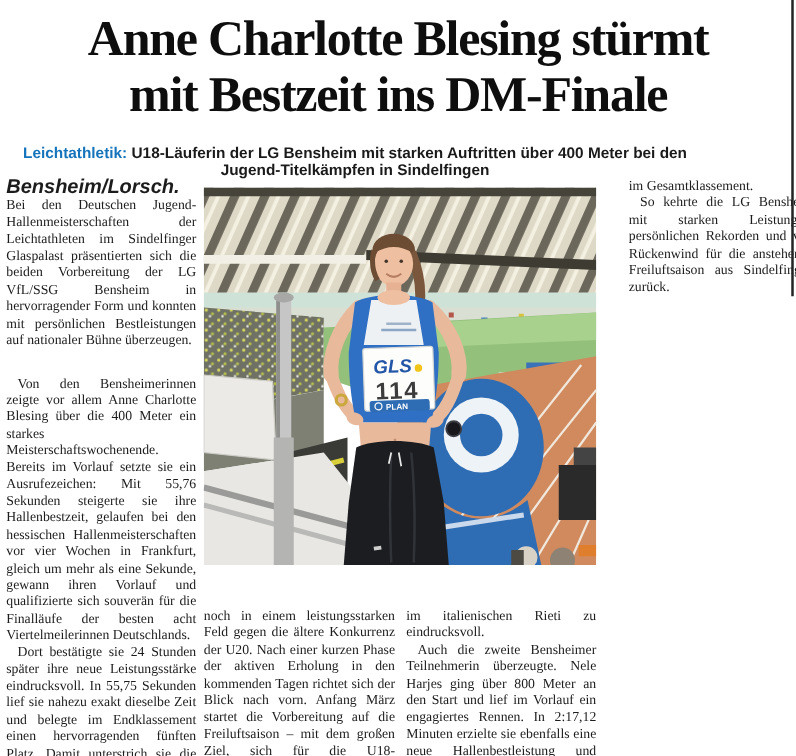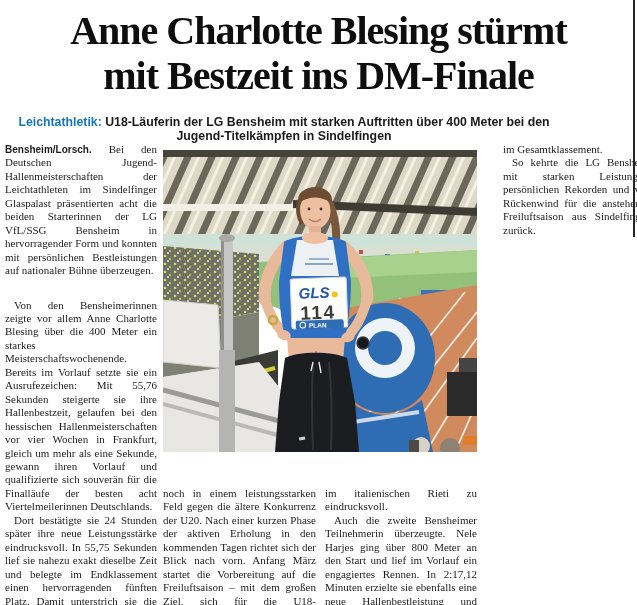--- a/index.html
+++ b/index.html
@@ -9,21 +9,21 @@
         font-family:"Liberation Serif",serif;font-weight:700;color:#0e0e0e;
         font-size:40px;line-height:45px;letter-spacing:-1px;}
   .subhead{position:absolute;top:115px;left:12px;width:544px;text-align:center;
         font-family:"Liberation Sans",sans-serif;font-weight:700;font-size:12.3px;color:#1a1a1a;}
   .kicker{color:#1474bc;}
   .col{position:absolute;}
   .col p{margin:0;font-size:11px;line-height:13.45px;text-align:justify;color:#1c1c1c;}
   .col p.indent{text-indent:9px;}
   .col1{left:5px;top:143px;width:152px;}
   .col1 .lead{margin-bottom:21px;}
-  .dateline{font-family:"Liberation Sans",sans-serif;font-weight:700;font-size:10px;}
+  .dateline{font-family:"Liberation Sans",sans-serif;font-weight:700;font-size:16px;font-style:italic;}
   .col2{left:163px;top:487px;width:153px;}
   .col3{left:325px;top:487px;width:152px;}
   .col4{left:466px;top:143px;width:148px;margin-left:37px;}
   .author{float:right;font-style:italic;}
   .photo{position:absolute;left:163px;top:150px;width:314px;height:302px;margin:0;}
   .photo svg{display:block;}
   .caption{position:absolute;left:163px;top:459px;width:314px;
         font-family:"Liberation Sans",sans-serif;font-weight:700;font-size:11.2px;
         line-height:13.6px;color:#222;}
   .credit{position:absolute;right:2px;bottom:1px;font-weight:400;font-size:6.5px;
@@ -40,21 +40,21 @@
     <span style="display:block">mit Bestzeit ins DM-Finale</span>
   </h1>
 
   <div class="subhead">
     <span class="kicker">Leichtathletik:</span>
     <span>U18-Läuferin der LG Bensheim mit starken Auftritten über 400 Meter bei den Jugend-Titelkämpfen in Sindelfingen</span>
   </div>
 
   <div class="col col1">
     <p class="lead"><span class="dateline">Bensheim/Lorsch.</span>
-       <span>Bei den Deutschen Jugend-Hallenmeisterschaften der Leichtathleten im Sindelfinger Glaspalast präsentierten acht die beiden Starterinnen der LG VfL/SSG Bensheim in hervorragender Form und konnten mit persönlichen Bestleistungen auf nationaler Bühne überzeugen.</span></p>
+       <span>Bei den Deutschen Jugend-Hallenmeisterschaften der Leichtathleten im Sindelfinger Glaspalast präsentierten sich die beiden Vorbereitung der LG VfL/SSG Bensheim in hervorragender Form und konnten mit persönlichen Bestleistungen auf nationaler Bühne überzeugen.</span></p>
     <div>
         <p class="indent">Von den Bensheimerinnen zeigte vor allem Anne Charlotte Blesing über die 400 Meter ein starkes Meisterschaftswochenende. Bereits im Vorlauf setzte sie ein Ausrufezeichen: Mit 55,76 Sekunden steigerte sie ihre Hallenbestzeit, gelaufen bei den hessischen Hallenmeisterschaften vor vier Wochen in Frankfurt, gleich um mehr als eine Sekunde, gewann ihren Vorlauf und qualifizierte sich souverän für die Finalläufe der besten acht Viertelmeilerinnen Deutschlands.</p>
         <p class="indent">Dort bestätigte sie 24 Stunden später ihre neue Leistungsstärke eindrucksvoll. In 55,75 Sekunden lief sie nahezu exakt dieselbe Zeit und belegte im Endklassement einen hervorragenden fünften Platz. Damit unterstrich sie die positive Entwicklung der vergangenen Monate, in denen das konsequente Training offenbar sichtbar Früchte getragen hat.</p>
       </div>
   </div>
 
   <figure class="photo">
     <svg width="314" height="302" viewBox="0 0 314 302">
       <defs>
         <pattern id="roofstripes" width="22" height="22" patternUnits="userSpaceOnUse" patternTransform="rotate(24)">

